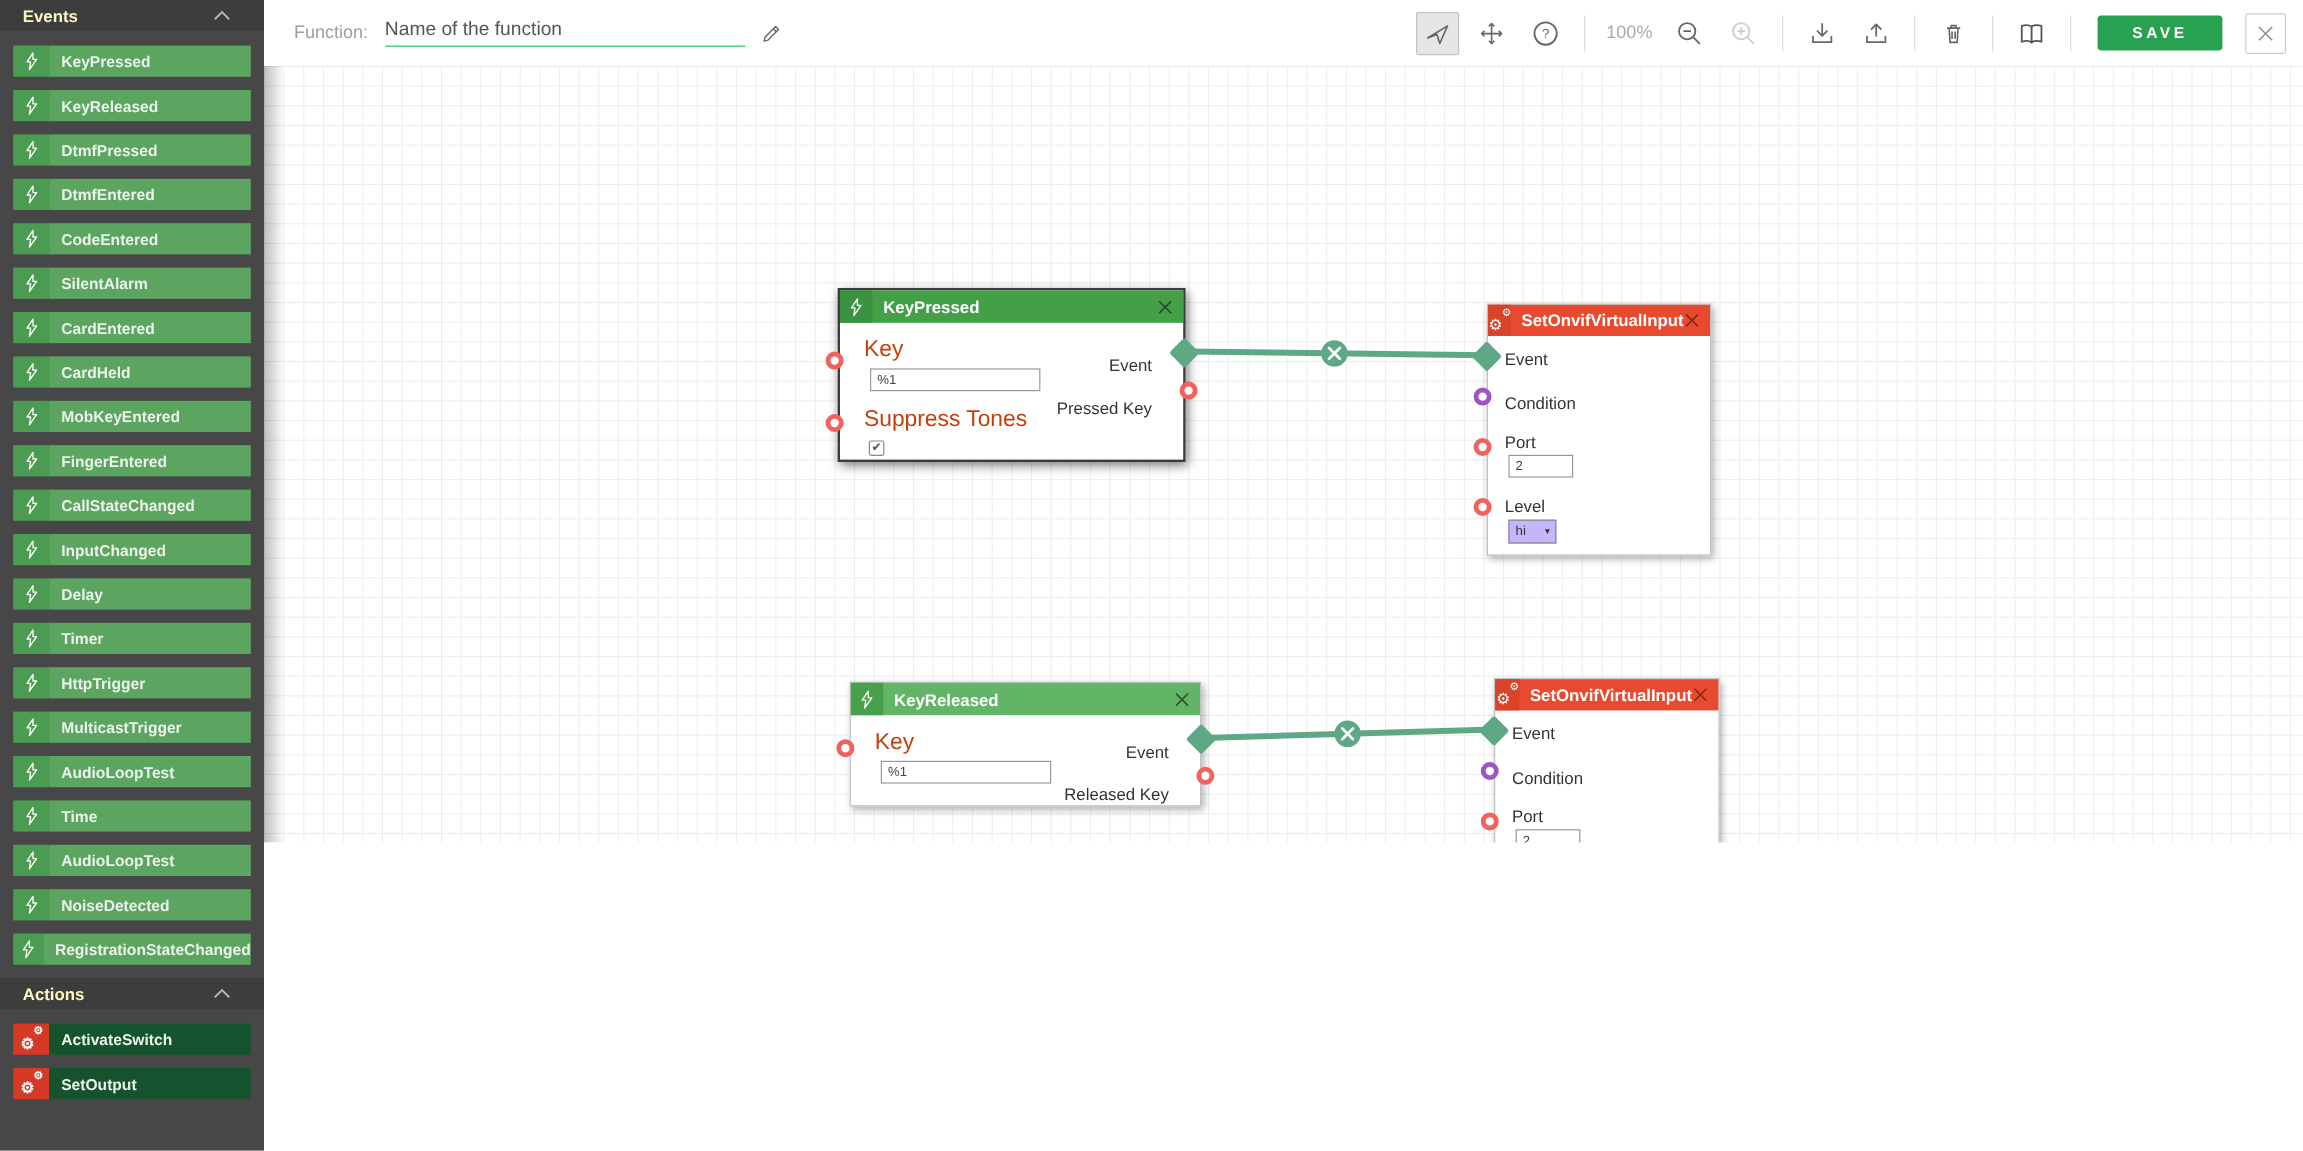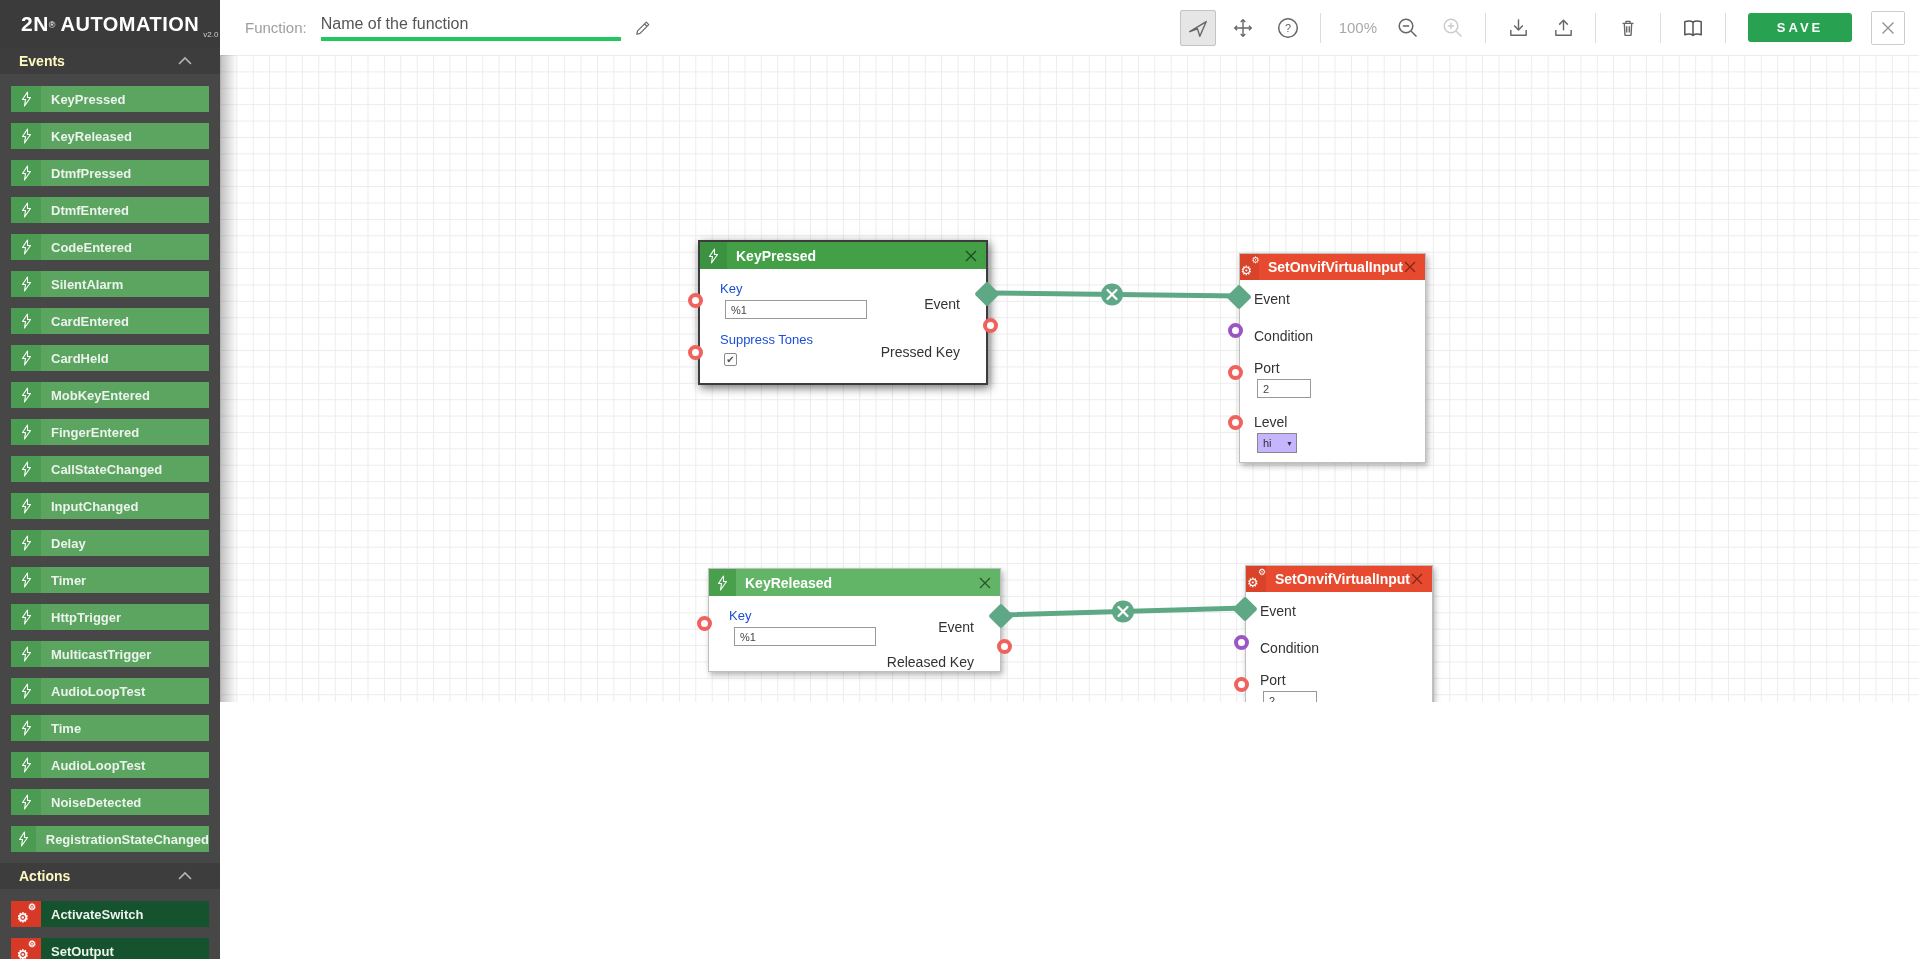--- a/index.html
+++ b/index.html
@@ -27,21 +27,21 @@
   .act .icon-cell { background:#d63a27; }
   .act .label-cell { background:#14532d; }
   .gears { position:relative; width:16px; height:16px; color:#fff; }
   .gears .g1 { position:absolute; left:-1px; bottom:-3px; font-size:13px; font-style:normal; }
   .gears .g2 { position:absolute; right:-2px; top:-4px; font-size:9px; font-style:normal; }
 
   
   .main { flex:1; display:flex; flex-direction:column; height:702px; }
   .toolbar { height:55px; background:#fff; display:flex; align-items:center; padding:0 14px 0 25px; }
   .fn-label { color:#9e9e9e; font-size:15px; margin-right:14px; }
-  .fn-value { width:300px; border-bottom:4px solid #22c55e; color:#555; font-size:16px;
+  .fn-value { width:300px; border-bottom:1px solid #22c55e; color:#555; font-size:16px;
               padding-bottom:4px; cursor:text; }
   .pencil { margin-left:12px; cursor:pointer; }
   .tb-spacer { flex:1; }
   .tools { display:flex; align-items:center; gap:9px; }
   .tb-btn { width:36px; height:36px; display:flex; align-items:center; justify-content:center;
             cursor:pointer; border-radius:2px; }
   .tb-btn.sel { background:#e6e6e6; border:1px solid #c3c3c3; }
   .tb-sep { width:1px; height:30px; background:#dcdcdc; margin:0 5px; }
   .zoom-text { color:#a9a9a9; font-size:15px; margin:0 4px; }
   .save-btn { width:104px; height:29px; background:#28a151; border:none; border-radius:3px;
@@ -65,21 +65,21 @@
   .node-header { height:27px; display:flex; align-items:center; color:#fff; cursor:move; }
   .node-header .hicon { width:27px; height:100%; display:flex; align-items:center; justify-content:center; }
   .node-header .htitle { flex:1; font-size:14px; font-weight:bold; padding-left:9px; }
   .node-header .hclose { margin-right:8px; cursor:pointer; display:flex; }
   .gh .node-header { background:#43a047; } .gh .hicon { background:#3b9240; }
   .gl .node-header { background:#62b566; } .gl .hicon { background:#48a04d; }
   .rh .node-header { height:26px; background:#e74a2e; } .rh .hicon { background:#d8432a; }
   .rh .gears { color:#fff; }
 
   .ebody { position:relative; padding:12px 0 0 20px; }
-  .f-label { font-size:13px; color:#1d4ed8; }
+  .f-label { font-size:19px; color:#c2410c; }
   .f-input { width:142px; height:19px; border:1px solid #999; margin:4px 0 0 5px;
              font-size:11px; color:#444; display:flex; align-items:center; padding-left:5px; cursor:text; }
   .suppress { margin-top:13px; }
   .cbx { width:13px; height:13px; border:1px solid #8a8a8a; border-radius:2px; margin:6px 0 0 4px;
          font-size:10px; line-height:12px; text-align:center; color:#555; cursor:pointer; background:#fdfdfd; }
   .out-label { position:absolute; right:26px; font-size:14px; color:#333; white-space:nowrap; }
 
   .rbody { padding:9px 12px 0 14px; }
   .r-row { font-size:14px; color:#333; }
   .r-ev { height:20px; display:flex; align-items:center; }
@@ -99,26 +99,20 @@
   .diamond { position:absolute; width:18px; height:18px; background:#5fa886; transform:rotate(45deg);
              border-radius:2px; z-index:3; cursor:crosshair; }
   svg.ic { display:block; }
 </style>
 </head>
 <body>
 
 <div class="app">
 
   <aside class="sidebar">
-    <div class="logo-band">
-      <span class="logo-brand">2N</span>
-        <span class="logo-reg">®</span>
-      <span class="logo-name">AUTOMATION</span>
-      <span class="logo-ver">v2.0</span>
-    </div>
 
     <div class="section-header">
       <span>Events</span>
       <svg class="ic" width="16" height="10" viewBox="0 0 16 10">
           <polyline points="2,8 8,2 14,8" fill="none" stroke="#b5b5b5" stroke-width="1.6"></polyline>
         </svg>
     </div>
 
     <div class="item-list">
 
@@ -456,21 +450,21 @@
                 <path d="M2 2 L12 12 M12 2 L2 12" stroke="rgba(0,0,0,.55)" stroke-width="1.3"></path>
               </svg>
           </span>
         </div>
         <div class="ebody">
           <div class="f-label">Key</div>
           <div class="f-input">%1</div>
           <div class="f-label suppress">Suppress Tones</div>
           <div class="cbx">✔</div>
           <div class="out-label" style="top:27px;">Event</div>
-          <div class="out-label" style="top:75px;">Pressed Key</div>
+          <div class="out-label" style="top:63px;">Pressed Key</div>
         </div>
         <span class="port red" style="left:-12px; top:51px;"></span>
         <span class="port red" style="left:-12px; top:103px;"></span>
         <span class="diamond" style="right:-10px; top:43px;"></span>
         <span class="port red" style="right:-12px; top:76px;"></span>
       </div>
 
       <div class="node plain rh" style="left:1019px; top:198px; width:187px; height:210px;">
         <div class="node-header">
           <span class="hicon">

